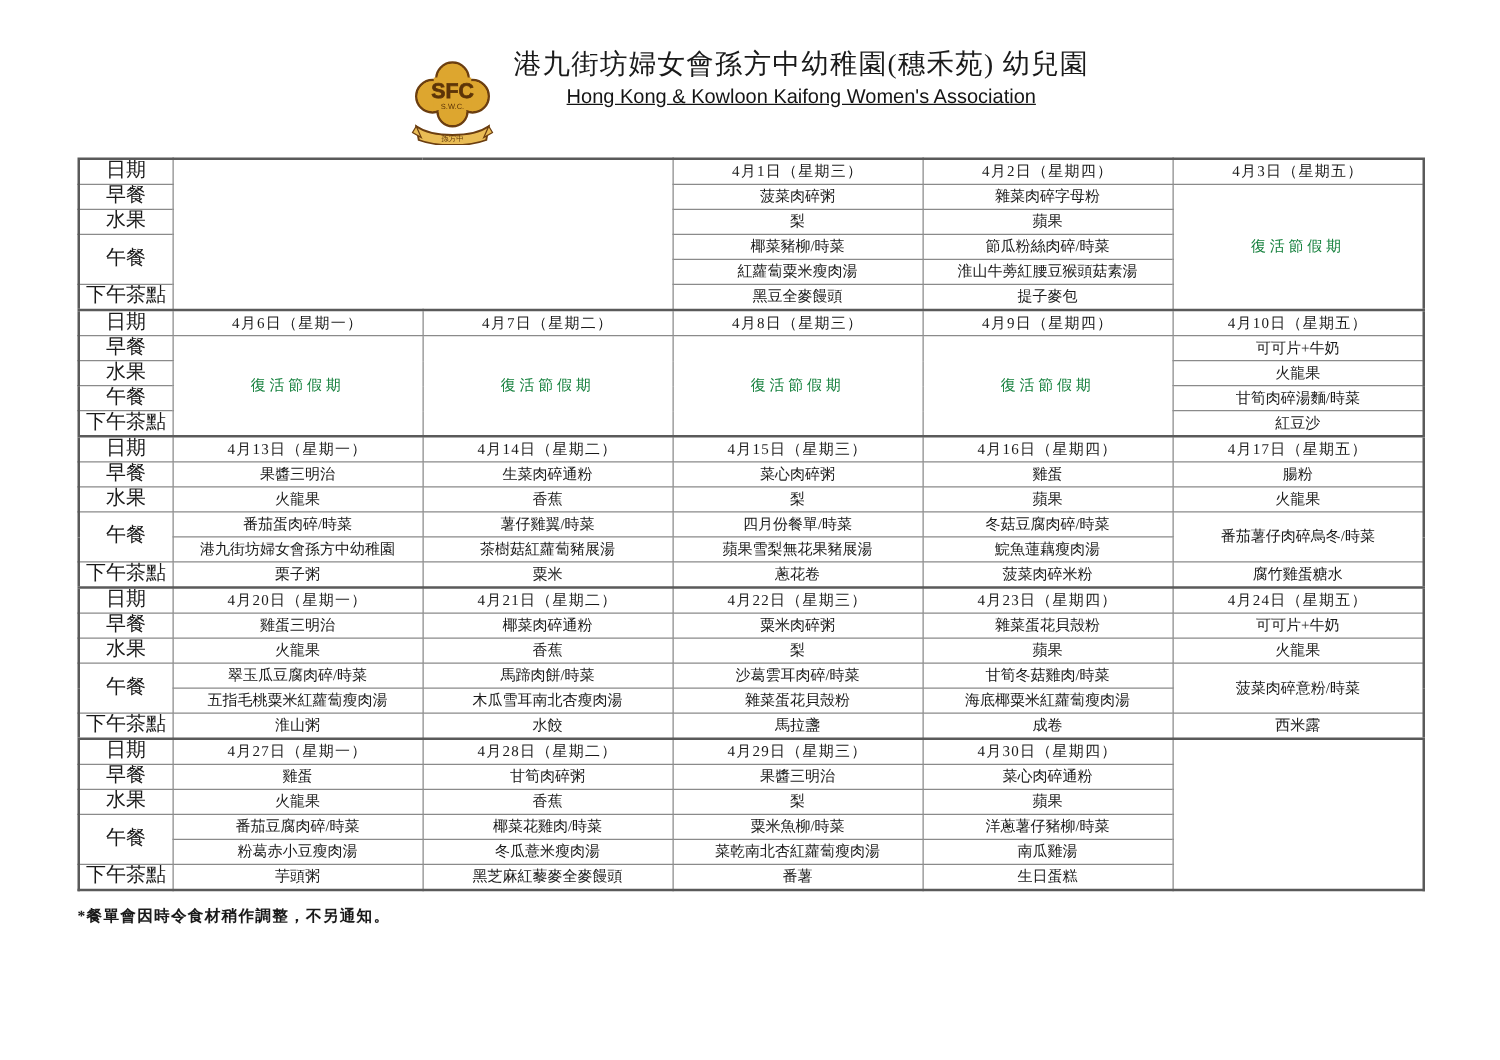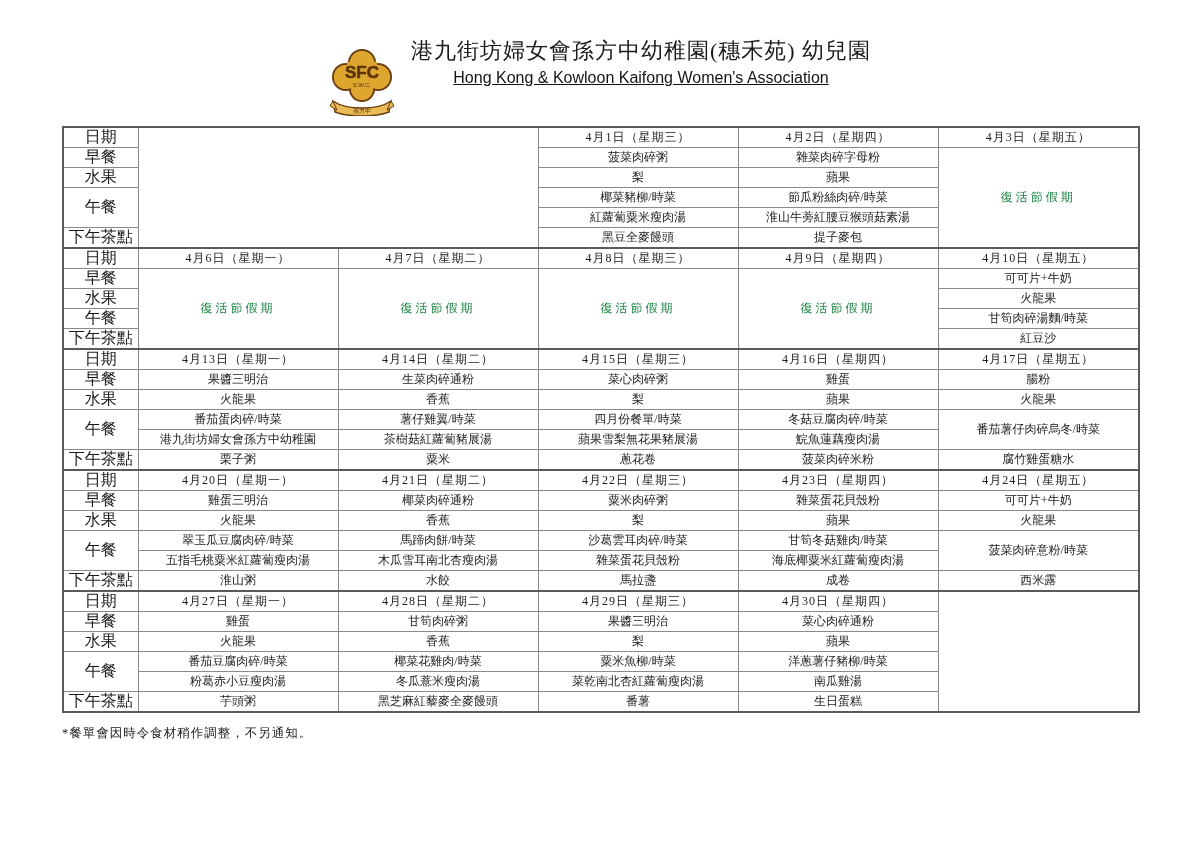--- a/index.html
+++ b/index.html
@@ -27,21 +27,21 @@
     font-size:12px;font-weight:normal;
     text-align:center;vertical-align:middle;
     padding:0 2px;height:19px;line-height:1.15;
     overflow:hidden;white-space:nowrap;
   }
   .dt{border-top:1px dotted #b3b3b3;}
   .lbl{font-size:16px;}
   .date-cell{letter-spacing:1px;font-family:Liberation Serif, serif;}
   .holiday{color:#15803d;letter-spacing:3px;}
   
-  .footnote{margin:12px 0 0 62px;font-size:12.5px;letter-spacing:1px;}
+  .footnote{margin:12px 0 0 62px;font-size:12.5px;letter-spacing:1px;font-weight:bold;}
 </style>
 </head>
 <body>
 
 <div class="header">
   <svg class="logo" viewBox="0 0 66 70" xmlns="http://www.w3.org/2000/svg">
     <g stroke="#6b3e10" stroke-width="2" fill="#dda62f">
       <circle cx="33" cy="17" r="13"></circle>
       <circle cx="17" cy="31" r="13"></circle>
       <circle cx="49" cy="31" r="13"></circle>

